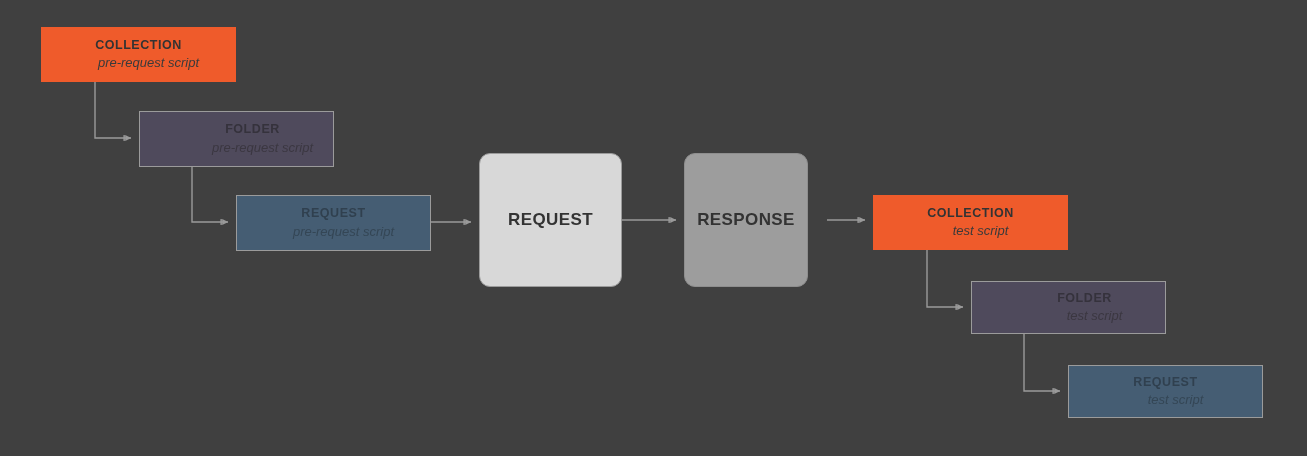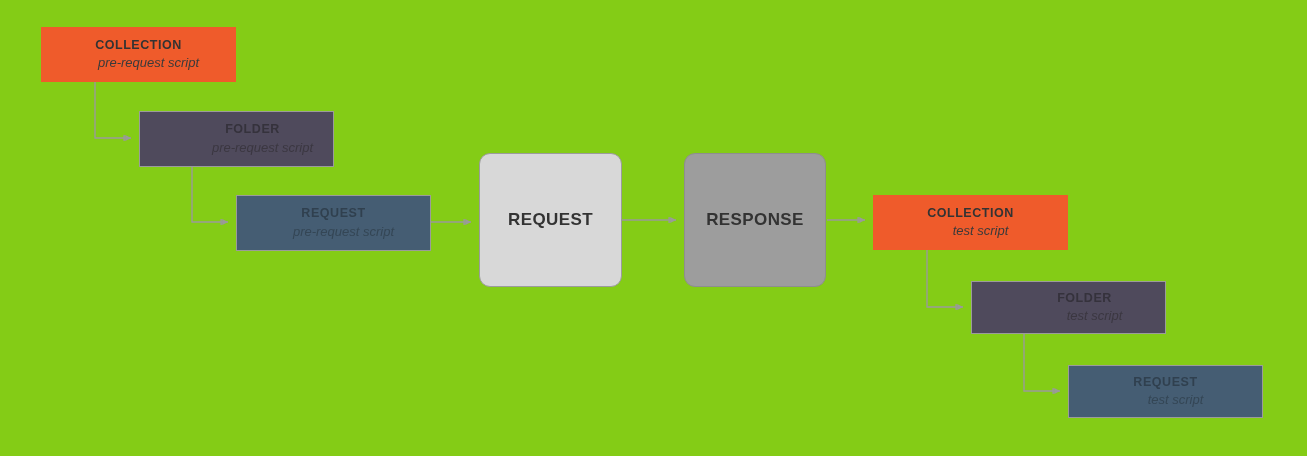--- a/index.html
+++ b/index.html
@@ -8,21 +8,21 @@
     padding: 0;
     background: #000000;
   }
   body {
     font-family: "Liberation Sans", sans-serif;
   }
   #canvas {
     position: relative;
     width: 1307px;
     height: 456px;
-    background: #84cc16;
+    background: #404040;
     overflow: hidden;
   }
   #edge-layer {
     position: absolute;
     left: 0;
     top: 0;
     width: 1307px;
     height: 456px;
     pointer-events: none;
   }
@@ -139,21 +139,21 @@
 
   <div class="node v-request" style="left:236px; top:195px; width:195px; height:56px;">
     <div class="ttl">REQUEST</div>
     <div class="sub">pre-request script</div>
   </div>
 
   <div class="node v-stage-request" style="left:479px; top:153px; width:143px; height:134px;">
     <div class="ttl">REQUEST</div>
   </div>
 
-  <div class="node v-stage-response" style="left:684px; top:153px; width:142px; height:134px;">
+  <div class="node v-stage-response" style="left:684px; top:153px; width:124px; height:134px;">
     <div class="ttl">RESPONSE</div>
   </div>
 
   <div class="node v-collection" style="left:873px; top:195px; width:195px; height:55px;">
     <div class="ttl">COLLECTION</div>
     <div class="sub">test script</div>
   </div>
 
   <div class="node v-folder" style="left:971px; top:281px; width:195px; height:53px;">
     <div class="ttl">FOLDER</div>

